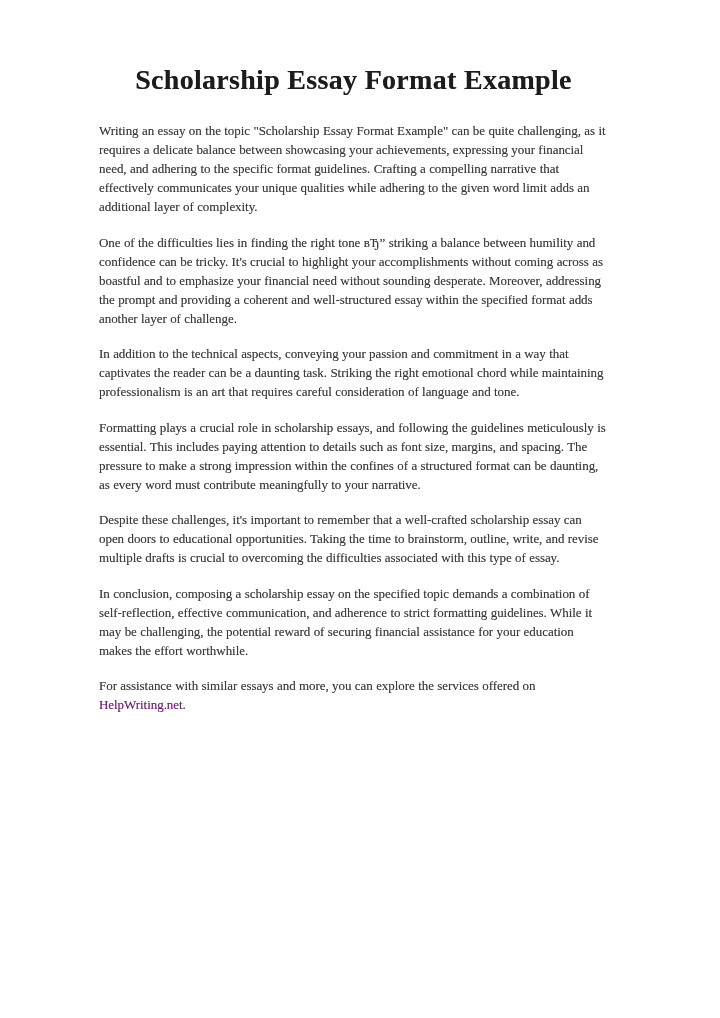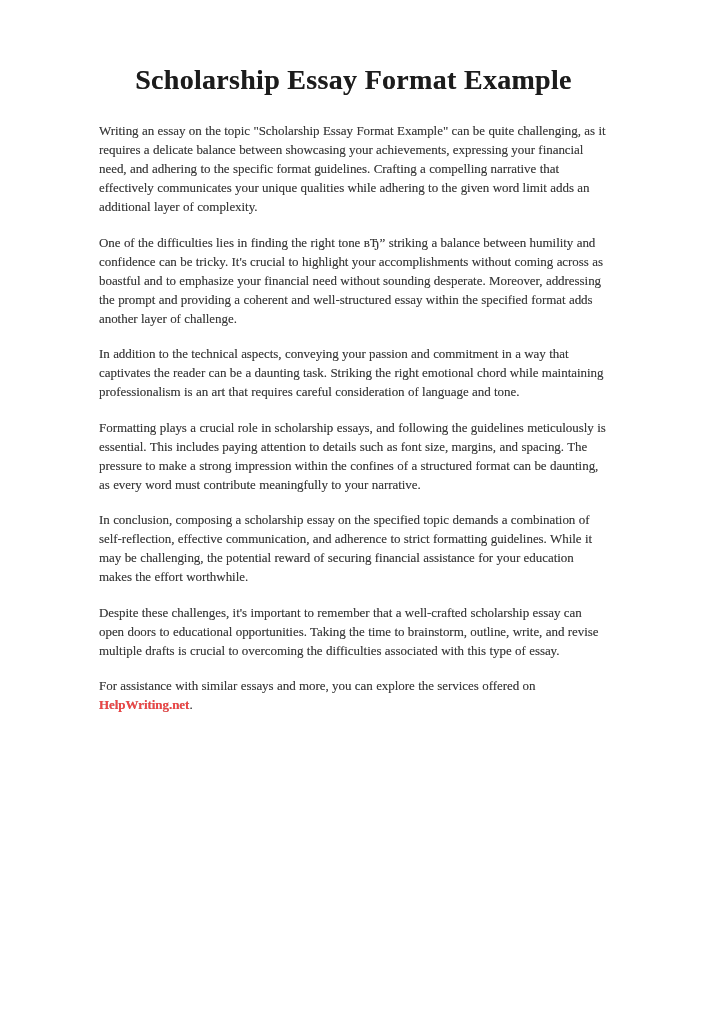--- a/index.html
+++ b/index.html
@@ -33,40 +33,40 @@
     font-size: 13px;
     line-height: 19px;
     color: #3a3a3a;
     margin: 0 0 16.5px 0;
     letter-spacing: -0.05px;
     word-spacing: 0.2px;
     text-align: left;
     text-shadow: 0 0 0.4px rgba(70,70,70,0.5);
   }
   .brand-bold {
-    font-weight: bold;
-    color: #ef4444;
+    font-weight: normal;
+    color: #701a75;
   }
 </style>
 </head>
 <body>
 
 <div class="page">
 
   <h1 class="doc-title">Scholarship Essay Format Example</h1>
 
   <p class="body-par">Writing an essay on the topic "Scholarship Essay Format Example" can be quite challenging, as it requires a delicate balance between showcasing your achievements, expressing your financial need, and adhering to the specific format guidelines. Crafting a compelling narrative that effectively communicates your unique qualities while adhering to the given word limit adds an additional layer of complexity.</p>
 
   <p class="body-par">One of the difficulties lies in finding the right tone вЂ” striking a balance between humility and confidence can be tricky. It's crucial to highlight your accomplishments without coming across as boastful and to emphasize your financial need without sounding desperate. Moreover, addressing the prompt and providing a coherent and well-structured essay within the specified format adds another layer of challenge.</p>
 
   <p class="body-par">In addition to the technical aspects, conveying your passion and commitment in a way that captivates the reader can be a daunting task. Striking the right emotional chord while maintaining professionalism is an art that requires careful consideration of language and tone.</p>
 
   <p class="body-par">Formatting plays a crucial role in scholarship essays, and following the guidelines meticulously is essential. This includes paying attention to details such as font size, margins, and spacing. The pressure to make a strong impression within the confines of a structured format can be daunting, as every word must contribute meaningfully to your narrative.</p>
 
+  <p class="body-par">Despite these challenges, it's important to remember that a well-crafted scholarship essay can open doors to educational opportunities. Taking the time to brainstorm, outline, write, and revise multiple drafts is crucial to overcoming the difficulties associated with this type of essay.</p>
+
   <p class="body-par">In conclusion, composing a scholarship essay on the specified topic demands a combination of self-reflection, effective communication, and adherence to strict formatting guidelines. While it may be challenging, the potential reward of securing financial assistance for your education makes the effort worthwhile.</p>
-
-  <p class="body-par">Despite these challenges, it's important to remember that a well-crafted scholarship essay can open doors to educational opportunities. Taking the time to brainstorm, outline, write, and revise multiple drafts is crucial to overcoming the difficulties associated with this type of essay.</p>
 
   <p class="body-par">
     <span>For assistance with similar essays and more, you can explore the services offered on </span><span class="brand-bold">HelpWriting.net</span><span>.</span>
   </p>
 
 </div>
 
 </body></html>

